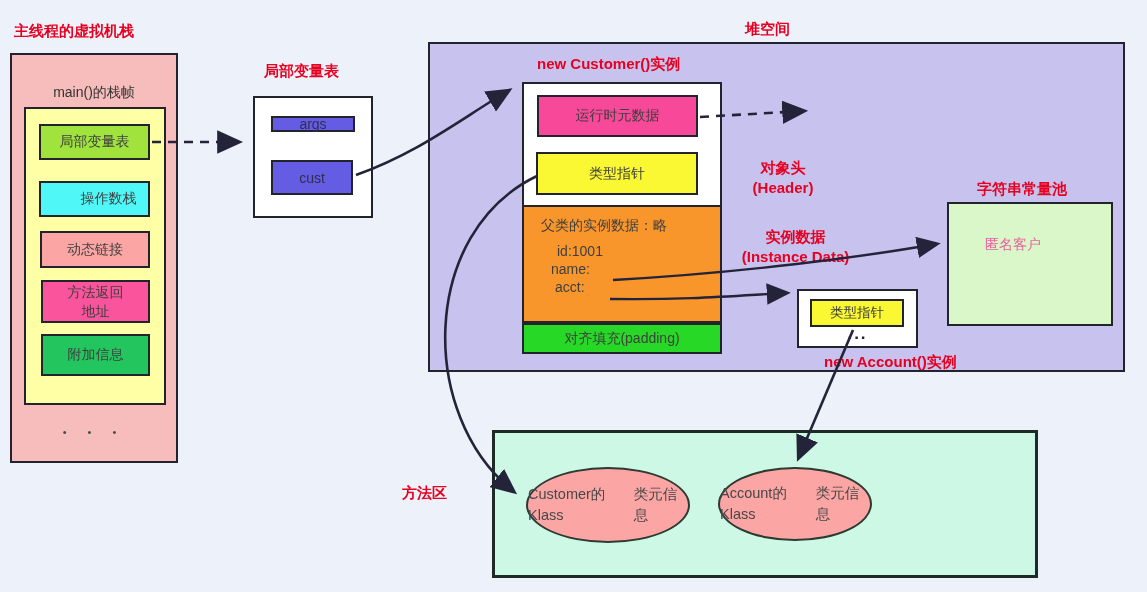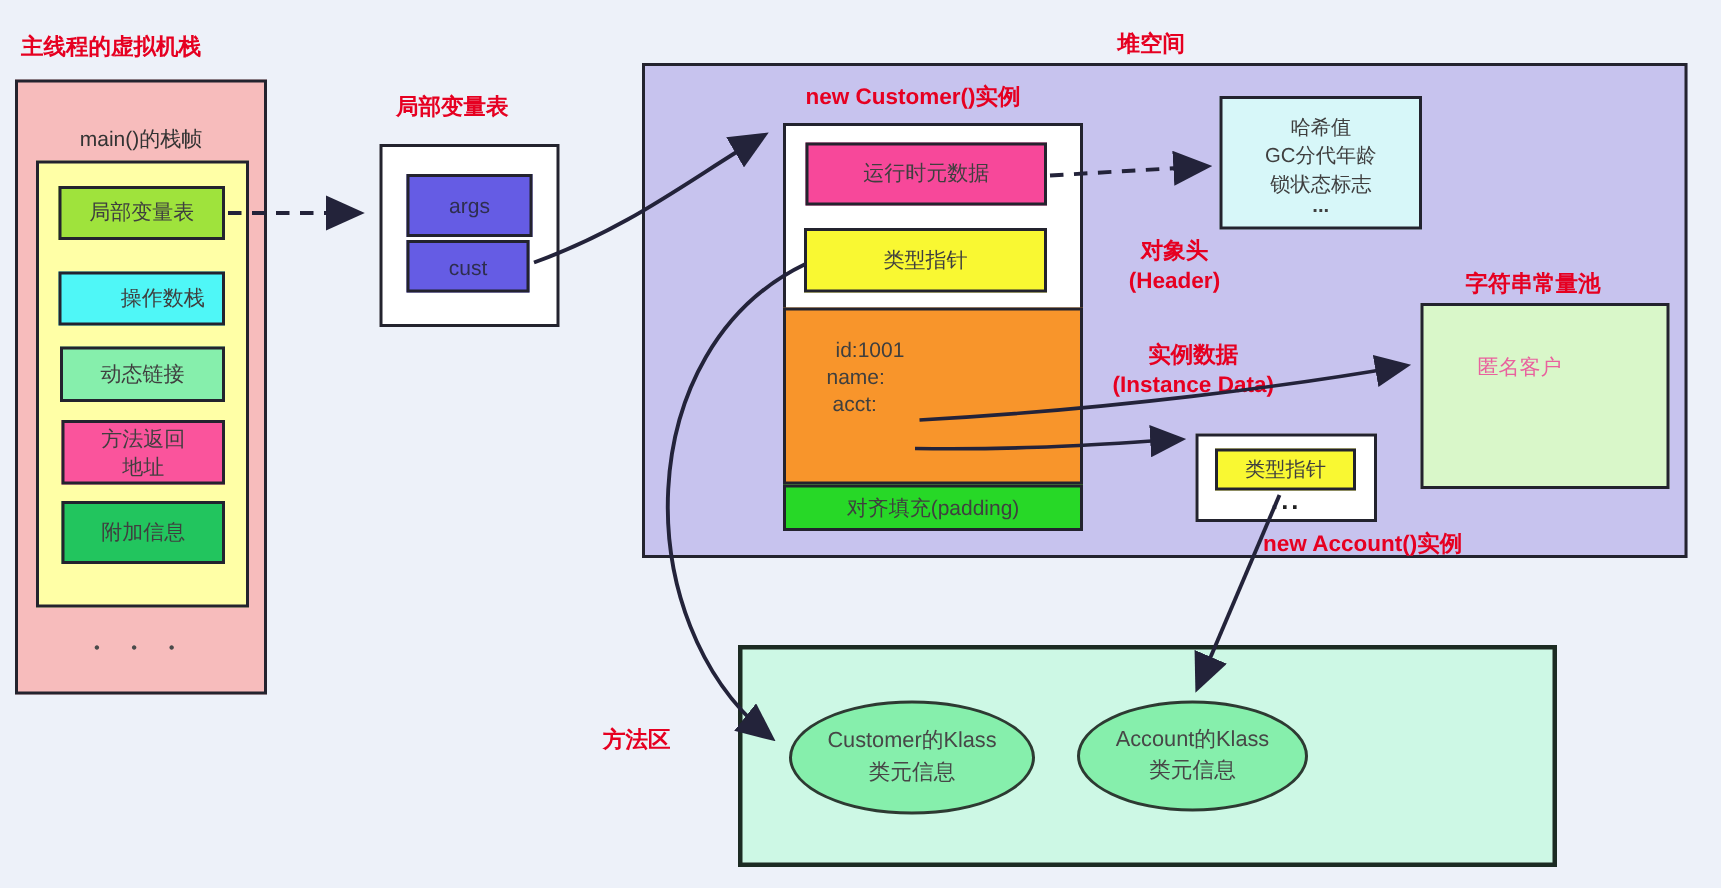--- a/index.html
+++ b/index.html
@@ -18,21 +18,21 @@
   }
   .red { color:#e60021; font-weight:bold; font-size:15px; }
   .center-col { display:flex; flex-direction:column; align-items:center; justify-content:center; }
   .overlay { position:absolute; left:0; top:0; pointer-events:none; }
 
   
   .stack-outer { background:#f7bcbc; }
   .frame-box   { background:#ffffa6; }
   .it-lvt   { background:#9fe33c; }
   .it-op    { background:#4ff7f7; }
-  .it-dyn   { background:#86efac; }
+  .it-dyn   { background:#fca5a5; }
   .it-ret   { background:#fa549c; }
   .it-extra { background:#22c55e; }
   .wrap-narrow { width:64px; line-height:1.35; }
   .dots { color:#4a4a4a; letter-spacing:9px; font-size:11px; }
 
   
   .lvt-box { background:#ffffff; }
   .var-slot { background:#655ce4; color:#2e2e4e; }
 
   
@@ -45,23 +45,23 @@
   .cust-orange .fld { margin-top:8px; margin-left:16px; }
   .pad-green { background:#27d827; border-top:2px solid #23232e; }
   .mark-word { background:#d7f7f9; line-height:19px; font-size:13.5px; }
   .pool-box { background:#d9f7c9; }
   .anon { color:#e9619e; font-size:14px; }
   .acct-dots { font-weight:bold; font-size:17px; letter-spacing:2px; color:#222; line-height:8px; }
 
   
   .method-box { background:#cdf8e5; border:3px solid #1c2b23; }
   .klass {
-    position:absolute; box-sizing:border-box; background:#86efac;
+    position:absolute; box-sizing:border-box; background:#fca5a5;
     border:2px solid #2d3a32; border-radius:50%;
-    display:flex; flex-direction:column; align-items:center; justify-content:center;
+    display:flex; flex-direction:row; align-items:center; justify-content:center;
     font-size:14.5px; color:#474747; line-height:1.45;
   }
 </style>
 </head>
 <body>
 
 <div class="canvas">
 
   <div class="abs red" style="left:14px;top:22px;">主线程的虚拟机栈</div>
 
@@ -83,73 +83,68 @@
       <span class="wrap-narrow">方法返回地址</span>
     </div>
   <div class="bx it-extra" style="left:41px;top:334px;width:109px;height:42px;">
       <span>附加信息</span>
     </div>
 
   <div class="abs dots" style="left:10px;top:426px;width:168px;text-align:center;">• • •</div>
 
   <div class="abs red" style="left:264px;top:62px;">局部变量表</div>
   <div class="bx lvt-box" style="left:253px;top:96px;width:120px;height:122px;"></div>
-  <div class="bx var-slot" style="left:271px;top:116px;width:84px;height:42px;">
+  <div class="bx var-slot" style="left:271px;top:116px;width:84px;height:16px;">
       <span>args</span>
     </div>
   <div class="bx var-slot" style="left:271px;top:160px;width:82px;height:35px;">
       <span>cust</span>
     </div>
 
   <div class="abs red" style="left:745px;top:20px;">堆空间</div>
   <div class="bx heap" style="left:428px;top:42px;width:697px;height:330px;"></div>
 
   <div class="abs red" style="left:537px;top:55px;">new Customer()实例</div>
   <div class="bx white-box" style="left:522px;top:82px;width:200px;height:272px;align-items:flex-start;"></div>
   <div class="bx meta-pink" style="left:537px;top:95px;width:161px;height:42px;">
       <span>运行时元数据</span>
     </div>
   <div class="bx type-yellow" style="left:536px;top:152px;width:162px;height:43px;">
       <span>类型指针</span>
     </div>
   <div class="bx cust-orange" style="left:522px;top:205px;width:200px;height:118px;">
+    <div class="line">父类的实例数据：略</div>
     <div class="fld">id:1001</div>
     <div class="fld" style="margin-top:2px;margin-left:10px;">name:</div>
     <div class="fld" style="margin-top:2px;margin-left:14px;">acct:</div>
   </div>
   <div class="bx pad-green" style="left:522px;top:323px;width:200px;height:31px;">
       <span>对齐填充(padding)</span>
     </div>
 
   <div class="abs red center-col" style="left:728px;top:158px;width:110px;line-height:1.3;">
     <span>对象头</span>
     <span>(Header)</span>
   </div>
   <div class="abs red center-col" style="left:713px;top:227px;width:165px;line-height:1.3;">
     <span>实例数据</span>
     <span>(Instance Data)</span>
   </div>
 
-  <div class="bx mark-word center-col" style="left:813px;top:64px;width:135px;height:89px;">
-    <span>哈希值</span>
-    <span>GC分代年龄</span>
-    <span>锁状态标志</span>
-    <span style="font-weight:bold;line-height:10px;">...</span>
-  </div>
 
   <div class="abs red" style="left:977px;top:180px;">字符串常量池</div>
   <div class="bx pool-box" style="left:947px;top:202px;width:166px;height:124px;"></div>
   <div class="abs anon" style="left:985px;top:236px;text-align:center;">匿名客户</div>
 
   <div class="bx white-box" style="left:797px;top:289px;width:121px;height:59px;"></div>
   <div class="bx type-yellow" style="left:810px;top:299px;width:94px;height:28px;font-size:13.5px;">
       <span>类型指针</span>
     </div>
   <div class="abs acct-dots" style="left:797px;top:330px;width:121px;text-align:center;">...</div>
-  <div class="abs red" style="left:842px;top:353px;text-align:center;">new Account()实例</div>
+  <div class="abs red" style="left:824px;top:353px;text-align:center;">new Account()实例</div>
 
   <div class="abs red" style="left:402px;top:484px;">方法区</div>
   <div class="abs method-box" style="left:492px;top:430px;width:546px;height:148px;"></div>
   <div class="klass" style="left:526px;top:467px;width:164px;height:76px;">
     <span>Customer的Klass</span>
     <span>类元信息</span>
   </div>
   <div class="klass" style="left:718px;top:467px;width:154px;height:74px;">
     <span>Account的Klass</span>
     <span>类元信息</span>

